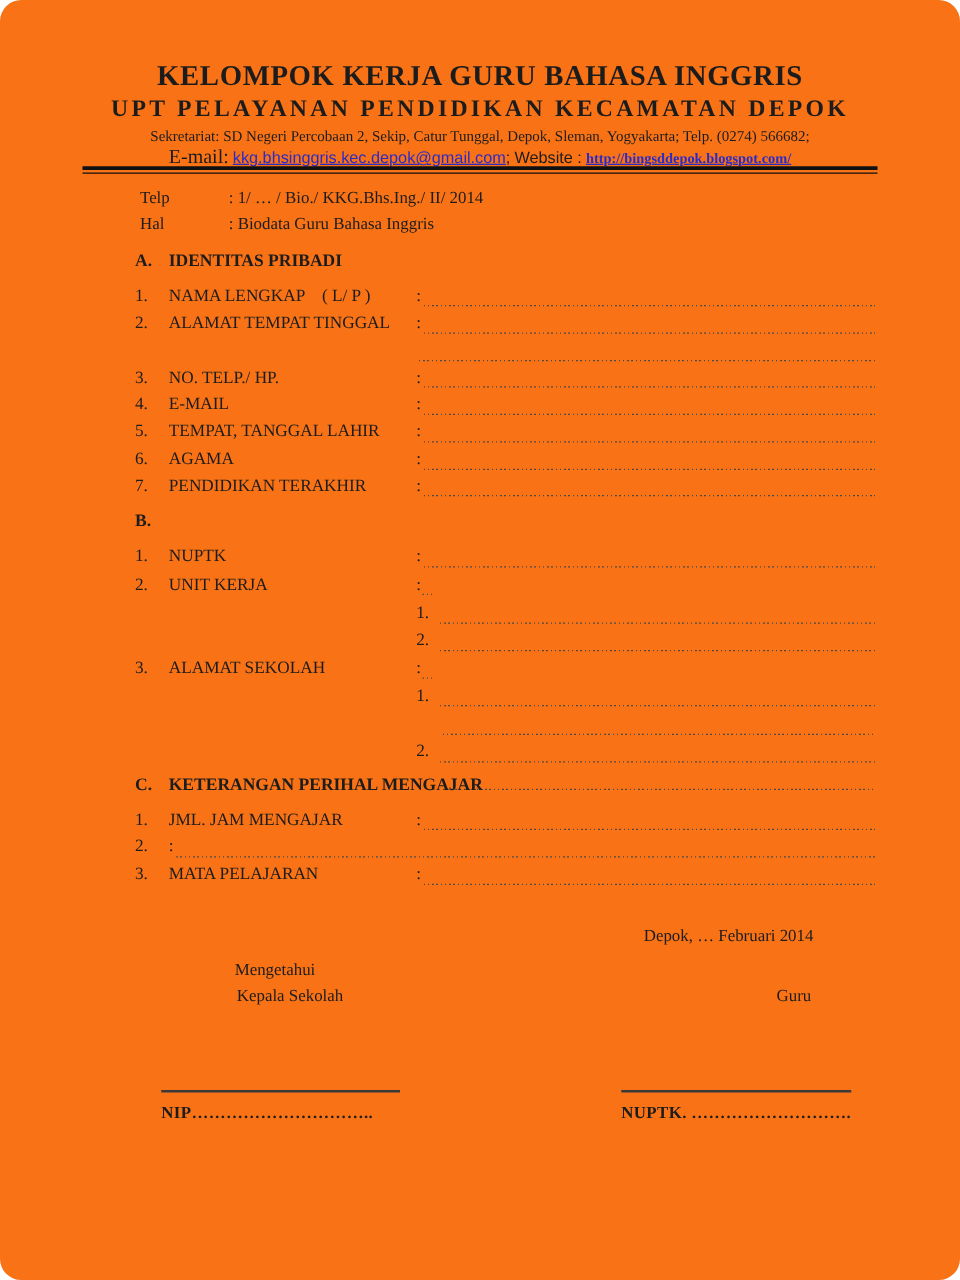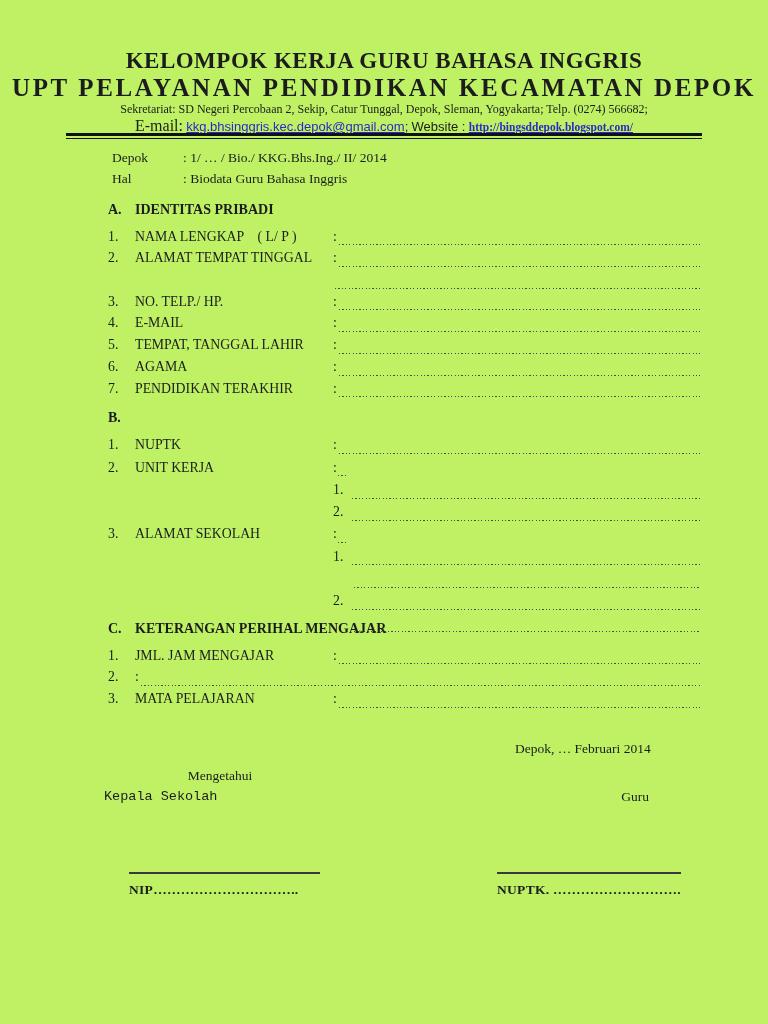--- a/index.html
+++ b/index.html
@@ -4,26 +4,26 @@
 <style>
   html,body{margin:0;padding:0;}
   body{
     width:768px;height:1024px;
     background:#ffffff;
     font-family:"Liberation Serif", serif;
     color:#1c1c1c;
     position:relative;
     overflow:hidden;
   }
-  .doc{position:absolute;inset:0;background:#bef264;}
+  .doc{position:absolute;inset:0;background:#f97316;border-radius:17px;}
 
   
   .header{position:absolute;top:48px;left:0;right:0;text-align:center;}
   .title1{font-size:23px;font-weight:700;letter-spacing:.5px;line-height:26px;}
-  .title2{font-size:25px;font-weight:700;letter-spacing:2.6px;line-height:24px;margin-top:2px;}
+  .title2{font-size:19px;font-weight:700;letter-spacing:2.6px;line-height:24px;margin-top:2px;}
   .addr1{font-size:12px;line-height:15px;margin-top:2px;}
   .addr2{font-size:13px;line-height:16px;margin-top:1px;}
   .addr2 .lbl{font-family:"Liberation Serif",serif;font-size:16px;text-align:right;}
   .addr2 .weblbl{font-family:"Liberation Sans",sans-serif;font-size:13px;}
   .link-mail{
     font-family:"Liberation Sans",sans-serif;font-size:13px;
     text-decoration:underline;cursor:pointer;
   }
   .link-web{
     font-family:"Liberation Serif",serif;font-size:11.5px;font-weight:700;
@@ -60,21 +60,21 @@
     background:repeating-linear-gradient(to right,#4a4a4a 0 1.2px,transparent 1.2px 3.4px)
                bottom/100% 1.3px no-repeat;
   }
   .subnum{width:17px;line-height:19px;}
   .indent{width:19px;flex:none;}
 
   
   .closing{position:absolute;top:740px;left:0;right:0;font-size:13.5px;}
   .date{position:absolute;top:0;left:515px;line-height:18px;}
   .mengetahui{position:absolute;top:27px;left:108px;width:224px;text-align:center;line-height:18px;}
-  .kepsek{position:absolute;top:48px;left:104px;width:224px;line-height:18px;font-family:Liberation Mono, monospace;}
+  .kepsek{position:absolute;top:48px;left:120px;width:224px;text-align:center;line-height:18px;}
   .guru{position:absolute;top:48px;left:479px;width:170px;text-align:right;line-height:18px;}
 
   
   .signatures{position:absolute;top:872px;left:0;right:0;font-size:13.5px;}
   .sig{position:absolute;top:0;}
   .sig-left{left:129px;width:191px;}
   .sig-right{left:497px;width:184px;}
   .sig-line{border-top:2px solid #3a3a3a;height:0;}
   .sig-caption{margin-top:7px;line-height:17px;letter-spacing:.3px;font-weight:bold;}
 </style>
@@ -91,21 +91,21 @@
       <span class="lbl">E-mail:</span>
       <span class="link-mail" style="color:#2a2ac8">kkg.bhsinggris.kec.depok@gmail.com</span><span class="weblbl">;</span>
       <span class="weblbl">Website :</span>
       <span class="link-web" style="color:#2a2ac8">http://bingsddepok.blogspot.com/</span>
     </div>
   </div>
   <div class="rule"></div>
 
   <div class="meta">
     <div class="mrow">
-      <span class="mlabel">Depok</span>
+      <span class="mlabel">Telp</span>
       <span>: 1/ … / Bio./ KKG.Bhs.Ing./ II/ 2014</span>
     </div>
     <div class="mrow">
       <span class="mlabel">Hal</span>
       <span>: Biodata Guru Bahasa Inggris</span>
     </div>
   </div>
 
   <div class="section sec-a">
     <div class="sec-head">

